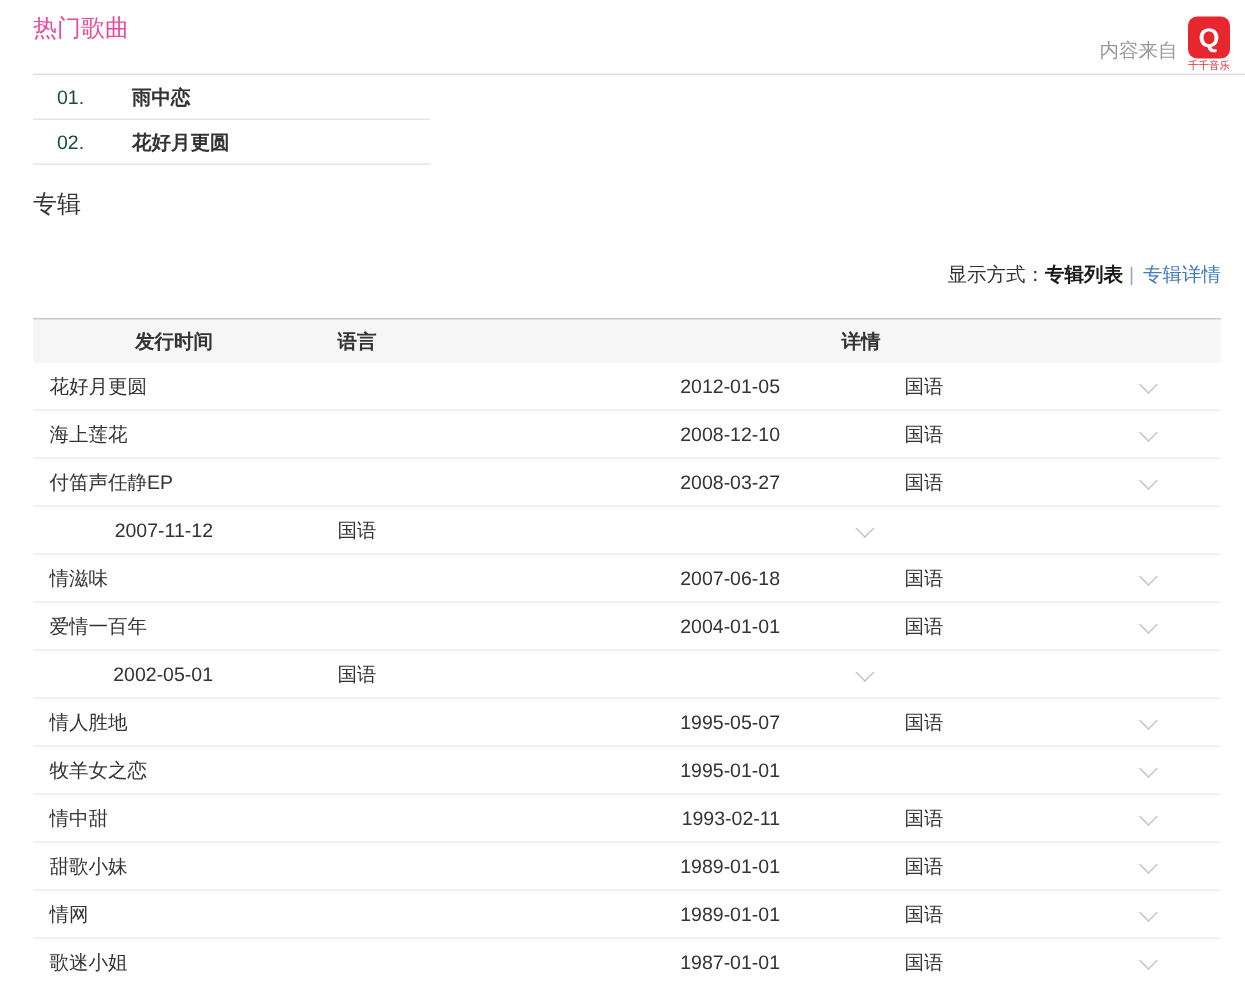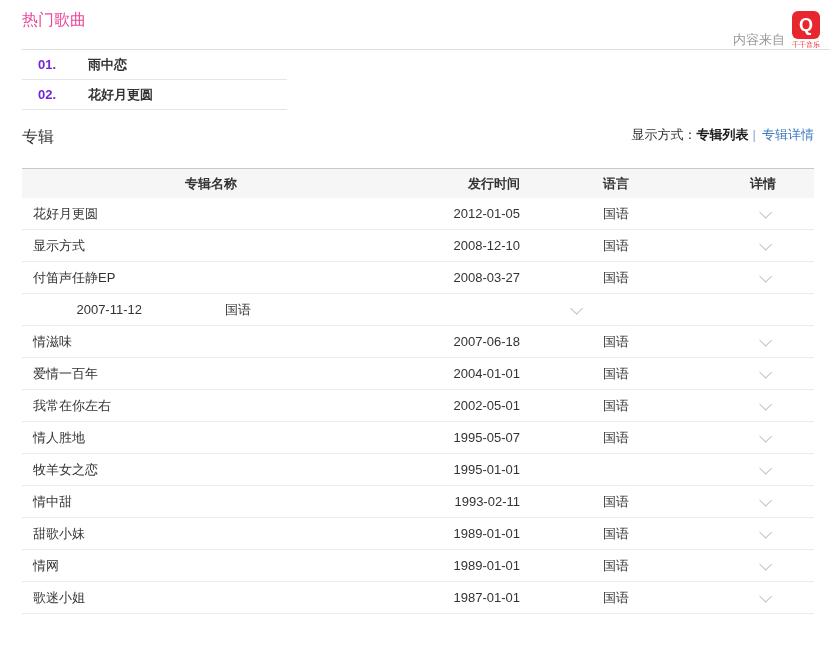--- a/index.html
+++ b/index.html
@@ -18,45 +18,45 @@
   }
 
   
   .hot-header {
     margin: 10px 0 0 22px; height: 40px;
     display: flex; justify-content: space-between; align-items: flex-start;
     border-bottom: 1px solid #e0e0e0;
     padding-right: 10px;
   }
   .hot-title { font-size: 16px; line-height: 20px; color: #ec4899; font-weight: 400; }
-  .source { display: flex; align-items: flex-end; }
+  .source { display: flex; align-items: center; }
   .source-label { font-size: 13px; color: #999; margin: 8px 7px 0 0; line-height: 18px; }
   .brand { display: flex; flex-direction: column; align-items: center; cursor: pointer; margin-top: 1px; }
   .brand-box {
     width: 28px; height: 28px; border-radius: 6px; background: #e8262d;
     color: #fff; font-weight: bold; font-size: 18px; line-height: 28px;
     text-align: center;
   }
   .brand-text { font-size: 7px; color: #e8262d; line-height: 9px; margin-top: 1px; letter-spacing: 0; white-space: nowrap; }
 
   .song-list { margin-left: 22px; width: 265px; }
   .song-row {
     height: 30px; display: flex; align-items: center;
     border-bottom: 1px solid #e5e5e5; font-size: 13px;
   }
-  .song-index { padding-left: 16px; width: 66px; color: #6d28d9; font-weight: bold; }
+  .song-index { padding-left: 16px; width: 66px; color: #14532d; }
   .song-name { color: #333; cursor: pointer; font-weight: bold; }
 
   
   .albums-header {
     margin: 16px 16px 0 22px;
     display: flex; justify-content: space-between; 
   }
   .albums-title { font-size: 16px; line-height: 22px; color: #333; font-weight: 400; }
-  .display-mode { font-size: 13px; line-height: 18px; }
+  .display-mode { font-size: 13px; line-height: 18px; margin-top: 48px; }
   .dm-label { color: #333; }
   .dm-current { color: #1a1a1a; font-weight: bold; cursor: pointer; }
   .dm-sep { color: #8fa8c8; margin: 0 6px 0 4px; }
   .dm-link { color: #3e7bc0; cursor: pointer; }
 
   
   .album-table { margin: 20px 16px 0 22px; width: 792px; font-size: 13px; }
   .t-head {
     display: flex; align-items: center; height: 30px;
     background: #f6f6f6; border-top: 1px solid #c9c9c9;
@@ -113,39 +113,38 @@
 
   <div class="albums-header">
     <div class="albums-title">专辑</div>
     <div class="display-mode">
       <span class="dm-label">显示方式：</span><span class="dm-current">专辑列表</span><span class="dm-sep">|</span><span class="dm-link">专辑详情</span>
     </div>
   </div>
 
   <div class="album-table">
     <div class="t-head">
-      <div class="col-name">专辑名称</div>
       <div class="col-date">发行时间</div>
       <div class="col-lang">语言</div>
       <div class="col-detail">详情</div>
     </div>
     <div id="album-rows">
     <div class="t-row">
       <div class="col-name">花好月更圆</div>
       <div class="col-date">2012-01-05</div>
       <div class="col-lang">国语</div>
       <div class="col-detail">
         <span class="detail-btn">
           <span class="chevron-down"></span>
         </span>
       </div>
     </div>
 
     <div class="t-row">
-      <div class="col-name">显示方式</div>
+      <div class="col-name">海上莲花</div>
       <div class="col-date">2008-12-10</div>
       <div class="col-lang">国语</div>
       <div class="col-detail">
         <span class="detail-btn">
           <span class="chevron-down"></span>
         </span>
       </div>
     </div>
 
     <div class="t-row">
@@ -185,21 +184,20 @@
       <div class="col-date">2004-01-01</div>
       <div class="col-lang">国语</div>
       <div class="col-detail">
         <span class="detail-btn">
           <span class="chevron-down"></span>
         </span>
       </div>
     </div>
 
     <div class="t-row">
-      <div class="col-name">我常在你左右</div>
       <div class="col-date">2002-05-01</div>
       <div class="col-lang">国语</div>
       <div class="col-detail">
         <span class="detail-btn">
           <span class="chevron-down"></span>
         </span>
       </div>
     </div>
 
     <div class="t-row">

